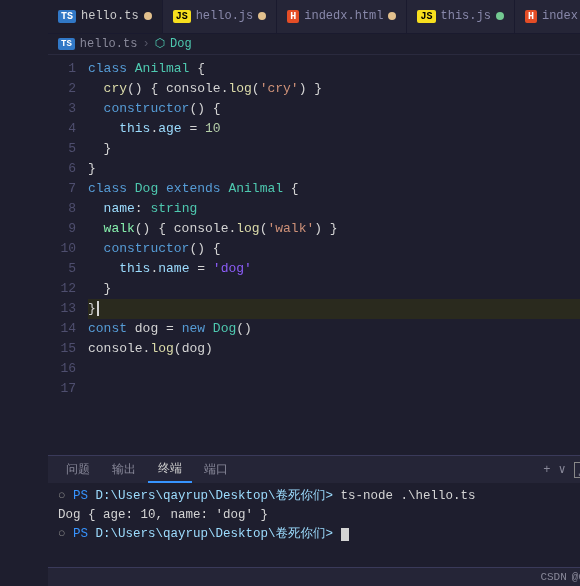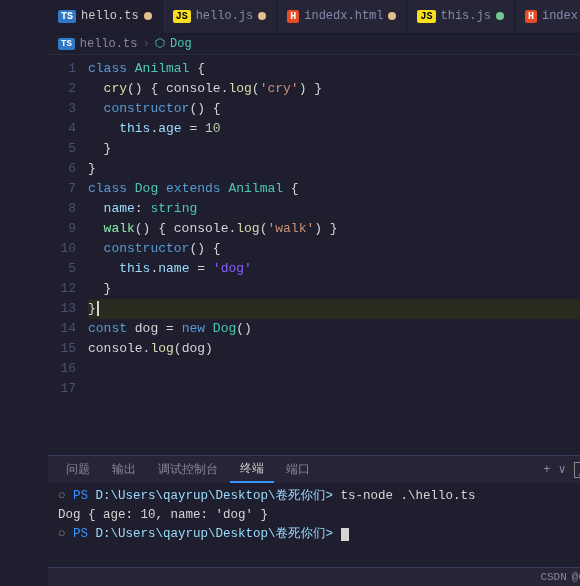--- a/index.html
+++ b/index.html
@@ -225,21 +225,20 @@
         <div class="code-line"><span style="color: rgb(212, 212, 212);">  }</span></div>
         <div class="code-line highlighted"><span style="color: rgb(212, 212, 212);">}</span><span style="border-left: 2px solid rgb(212, 212, 212); margin-left: 1px; animation: 1s step-end 0s infinite normal none running blink;"></span></div>
         <div class="code-line"><span style="color: rgb(86, 156, 214);">const</span><span style="color: rgb(212, 212, 212);"> dog = </span><span style="color: rgb(86, 156, 214);">new</span><span style="color: rgb(212, 212, 212);"> </span><span style="color: rgb(78, 201, 176);">Dog</span><span style="color: rgb(212, 212, 212);">()</span></div>
         <div class="code-line"><span style="color: rgb(212, 212, 212);">console.</span><span style="color: rgb(220, 220, 170);">log</span><span style="color: rgb(212, 212, 212);">(dog)</span></div>
       </div>
   </div>
 
   <div class="terminal-tabs">
     <div class="terminal-tab">问题</div>
     <div class="terminal-tab">输出</div>
-    <div class="terminal-tab">调试控制台</div>
     <div class="terminal-tab active">终端</div>
     <div class="terminal-tab">端口</div>
     <div class="terminal-icons">
       <span style="cursor:pointer;">+</span>
       <span style="cursor:pointer;">∨</span>
       <span style="display:flex;align-items:center;gap:3px;">
         <span style="border:1px solid #888;padding:1px 4px;font-size:11px;">⎵</span>
         <span>powe</span>
       </span>
     </div>

